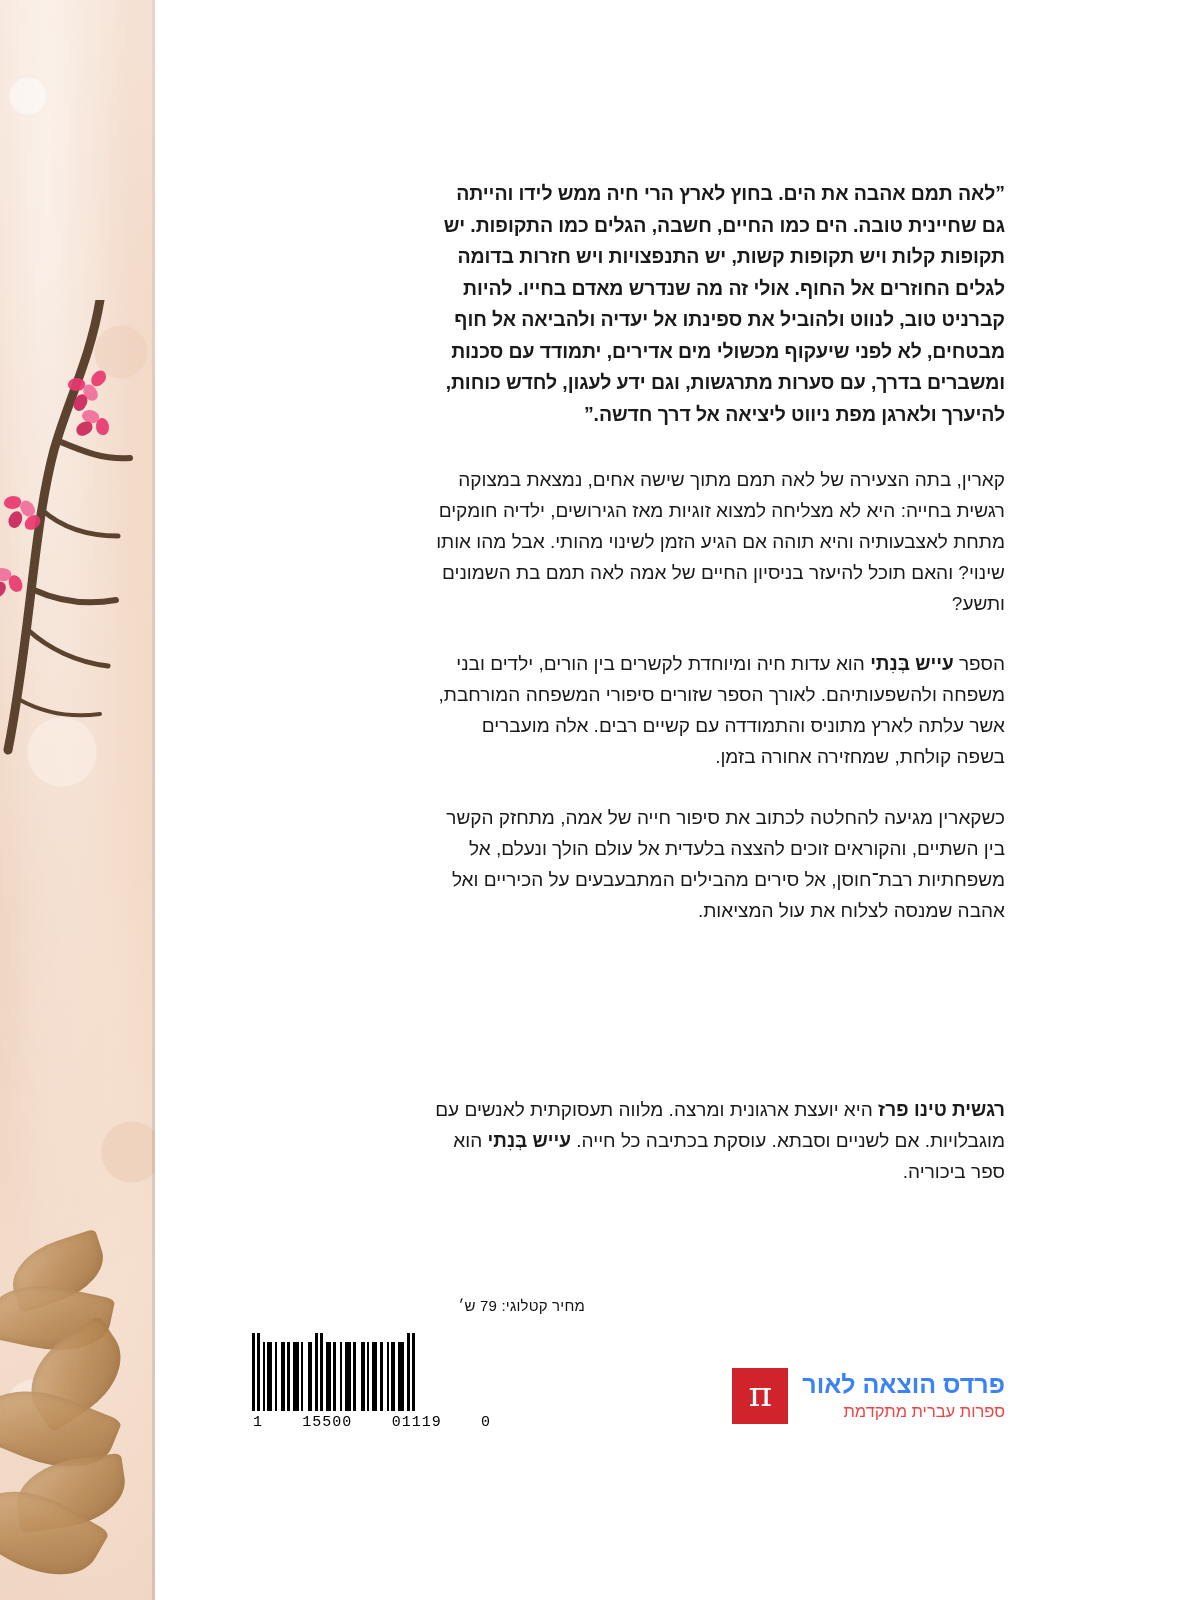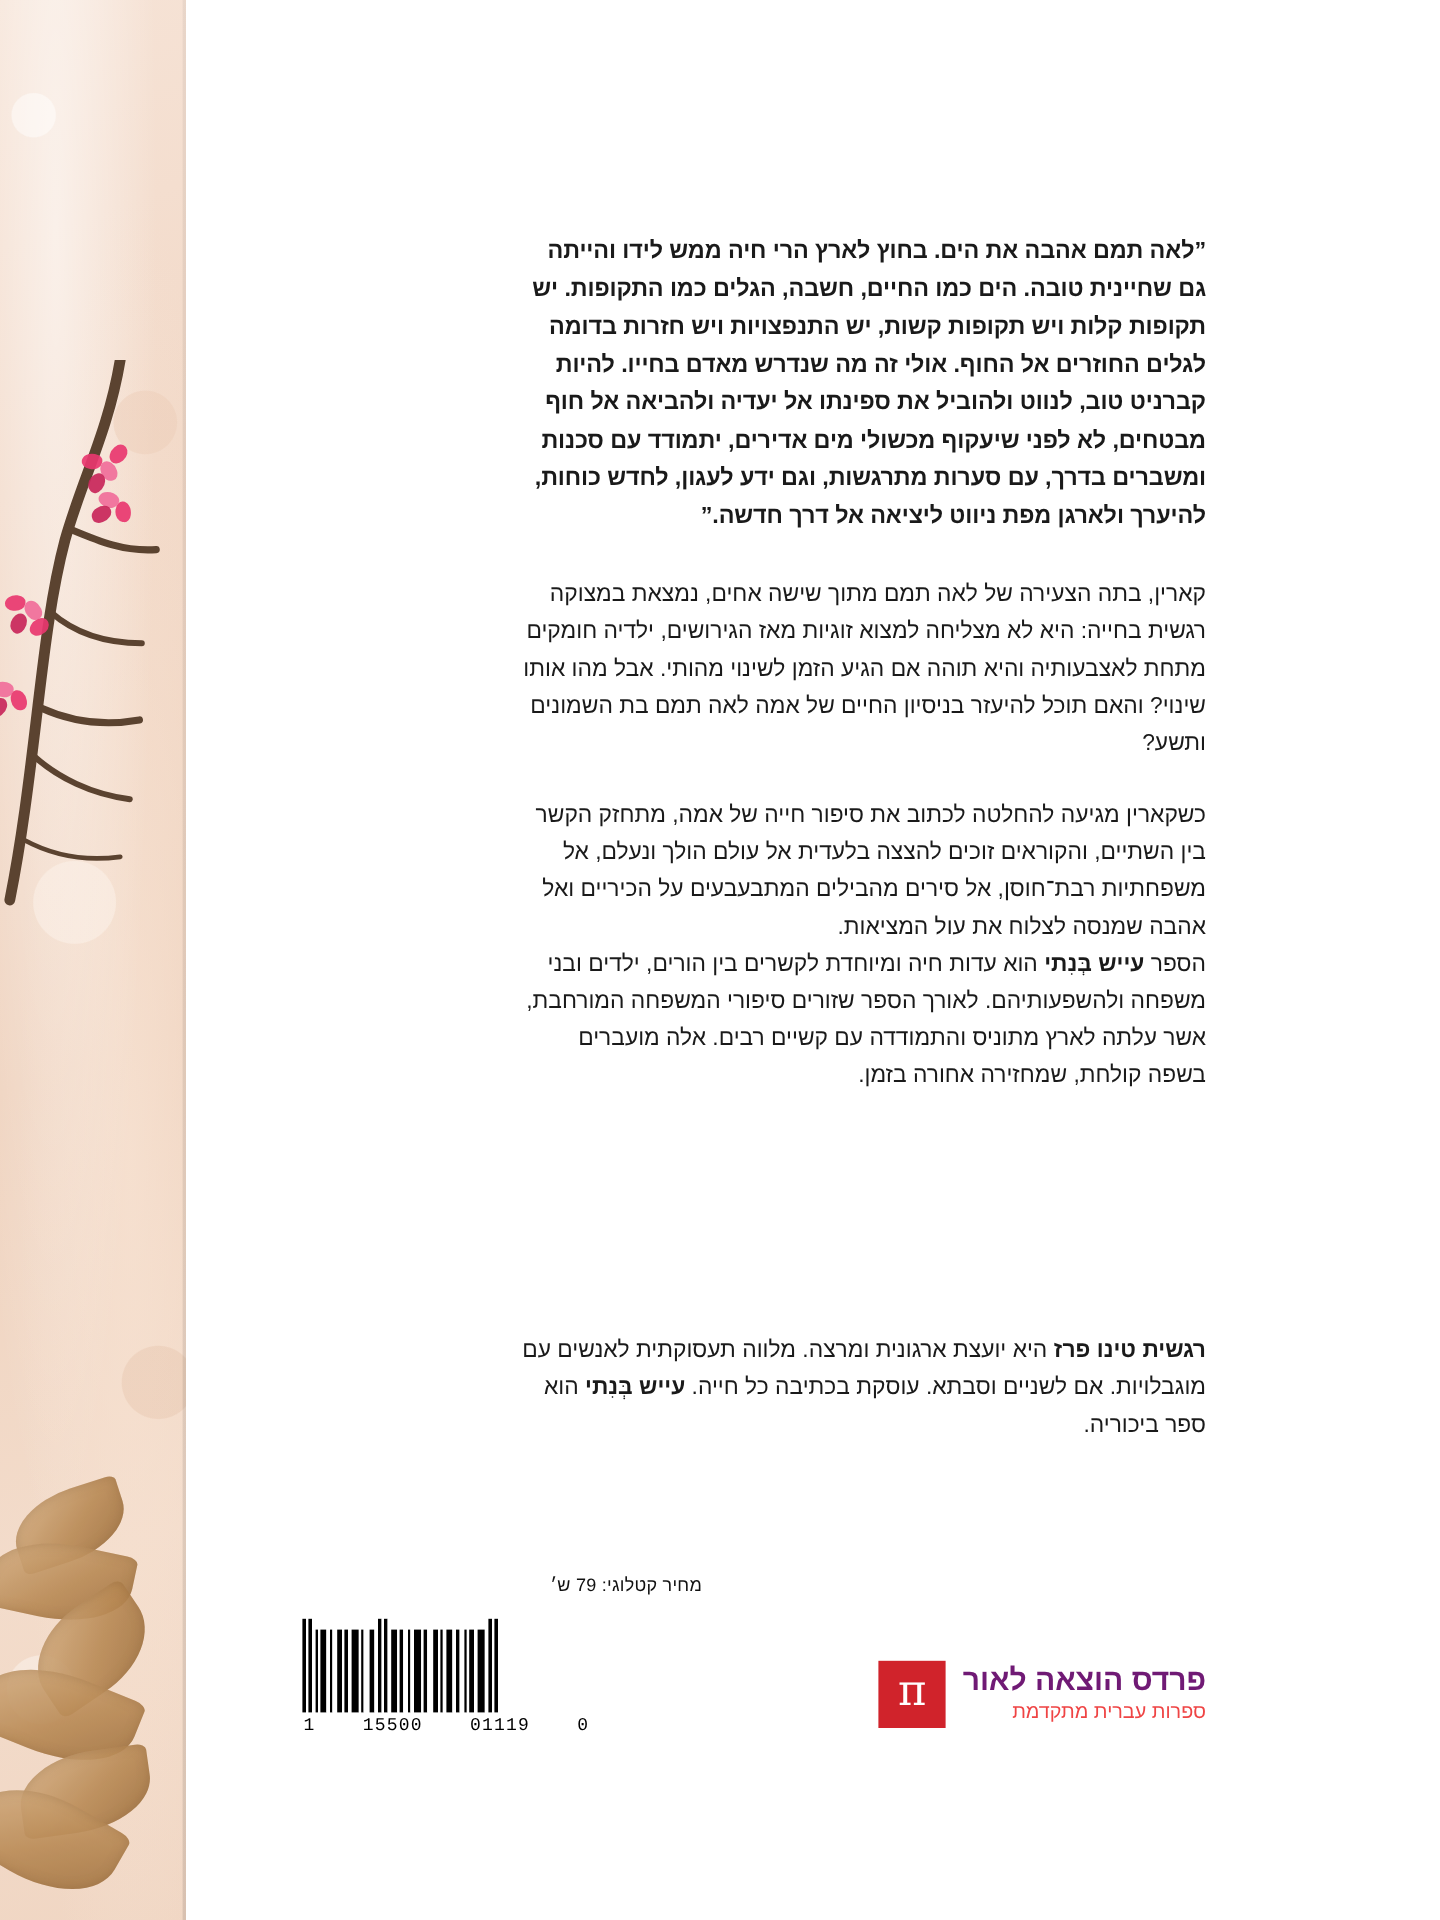--- a/index.html
+++ b/index.html
@@ -77,21 +77,21 @@
     position: absolute;
     background: linear-gradient(140deg, #d8b48a, #b98a55 55%, #9c6e3c);
     border-radius: 60% 8% 60% 8%;
     opacity: .9;
     box-shadow: inset 0 0 10px rgba(120,80,40,.35);
   }
 
   
   .content {
     position: absolute;
-    top: 16px;
+    top: 0;
     right: 0;
     width: 1045px;
     height: 1364px;
   }
   .text-col {
     position: absolute;
     top: 178px;
     right: 195px;
     width: 570px;
     text-align: right;
@@ -169,21 +169,21 @@
     right: 195px;
     display: flex;
     align-items: center;
     gap: 14px;
     direction: rtl;
   }
   .pub-text { text-align: right; }
   .pub-name {
     font-size: 25px;
     font-weight: bold;
-    color: #701a75;
+    color: #3b82f6;
     line-height: 1.15;
   }
   .pub-tag {
     font-size: 16.5px;
     color: #ef4444;
     line-height: 1.3;
     margin-top: 2px;
   }
   .pub-logo {
     width: 56px;
@@ -255,23 +255,23 @@
   </div>
 
   <div class="content">
 
     <div class="text-col">
 
       <p class="quote">”לאה תמם אהבה את הים. בחוץ לארץ הרי חיה ממש לידו והייתה גם שחיינית טובה. הים כמו החיים, חשבה, הגלים כמו התקופות. יש תקופות קלות ויש תקופות קשות, יש התנפצויות ויש חזרות בדומה לגלים החוזרים אל החוף. אולי זה מה שנדרש מאדם בחייו. להיות קברניט טוב, לנווט ולהוביל את ספינתו אל יעדיה ולהביאה אל חוף מבטחים, לא לפני שיעקוף מכשולי מים אדירים, יתמודד עם סכנות ומשברים בדרך, עם סערות מתרגשות, וגם ידע לעגון, לחדש כוחות, להיערך ולארגן מפת ניווט ליציאה אל דרך חדשה.”</p>
 
       <p class="para">קארין, בתה הצעירה של לאה תמם מתוך שישה אחים, נמצאת במצוקה רגשית בחייה: היא לא מצליחה למצוא זוגיות מאז הגירושים, ילדיה חומקים מתחת לאצבעותיה והיא תוהה אם הגיע הזמן לשינוי מהותי. אבל מהו אותו שינוי? והאם תוכל להיעזר בניסיון החיים של אמה לאה תמם בת השמונים ותשע?</p>
 
+      <p class="para"><span>הספר </span><b class="nikud">עייש בְּנִתי</b><span> הוא עדות חיה ומיוחדת לקשרים בין הורים, ילדים ובני משפחה ולהשפעותיהם. לאורך הספר שזורים סיפורי המשפחה המורחבת, אשר עלתה לארץ מתוניס והתמודדה עם קשיים רבים. אלה מועברים בשפה קולחת, שמחזירה אחורה בזמן.</span></p>
+
       <p class="para last-block">כשקארין מגיעה להחלטה לכתוב את סיפור חייה של אמה, מתחזק הקשר בין השתיים, והקוראים זוכים להצצה בלעדית אל עולם הולך ונעלם, אל משפחתיות רבת־חוסן, אל סירים מהבילים המתבעבעים על הכיריים ואל אהבה שמנסה לצלוח את עול המציאות.</p>
-
-      <p class="para"><span>הספר </span><b class="nikud">עייש בְּנִתי</b><span> הוא עדות חיה ומיוחדת לקשרים בין הורים, ילדים ובני משפחה ולהשפעותיהם. לאורך הספר שזורים סיפורי המשפחה המורחבת, אשר עלתה לארץ מתוניס והתמודדה עם קשיים רבים. אלה מועברים בשפה קולחת, שמחזירה אחורה בזמן.</span></p>
 
     </div>
 
     <div class="author-block">
       <b>רגשית טינו פרז</b><span> היא יועצת ארגונית ומרצה. מלווה תעסוקתית לאנשים עם מוגבלויות. אם לשניים וסבתא. עוסקת בכתיבה כל חייה. </span><b class="nikud">עייש בְּנִתי</b><span> הוא ספר ביכוריה.</span>
     </div>
 
     <div class="price">מחיר קטלוגי: 79 ש׳</div>
 
     <div class="barcode-box">

